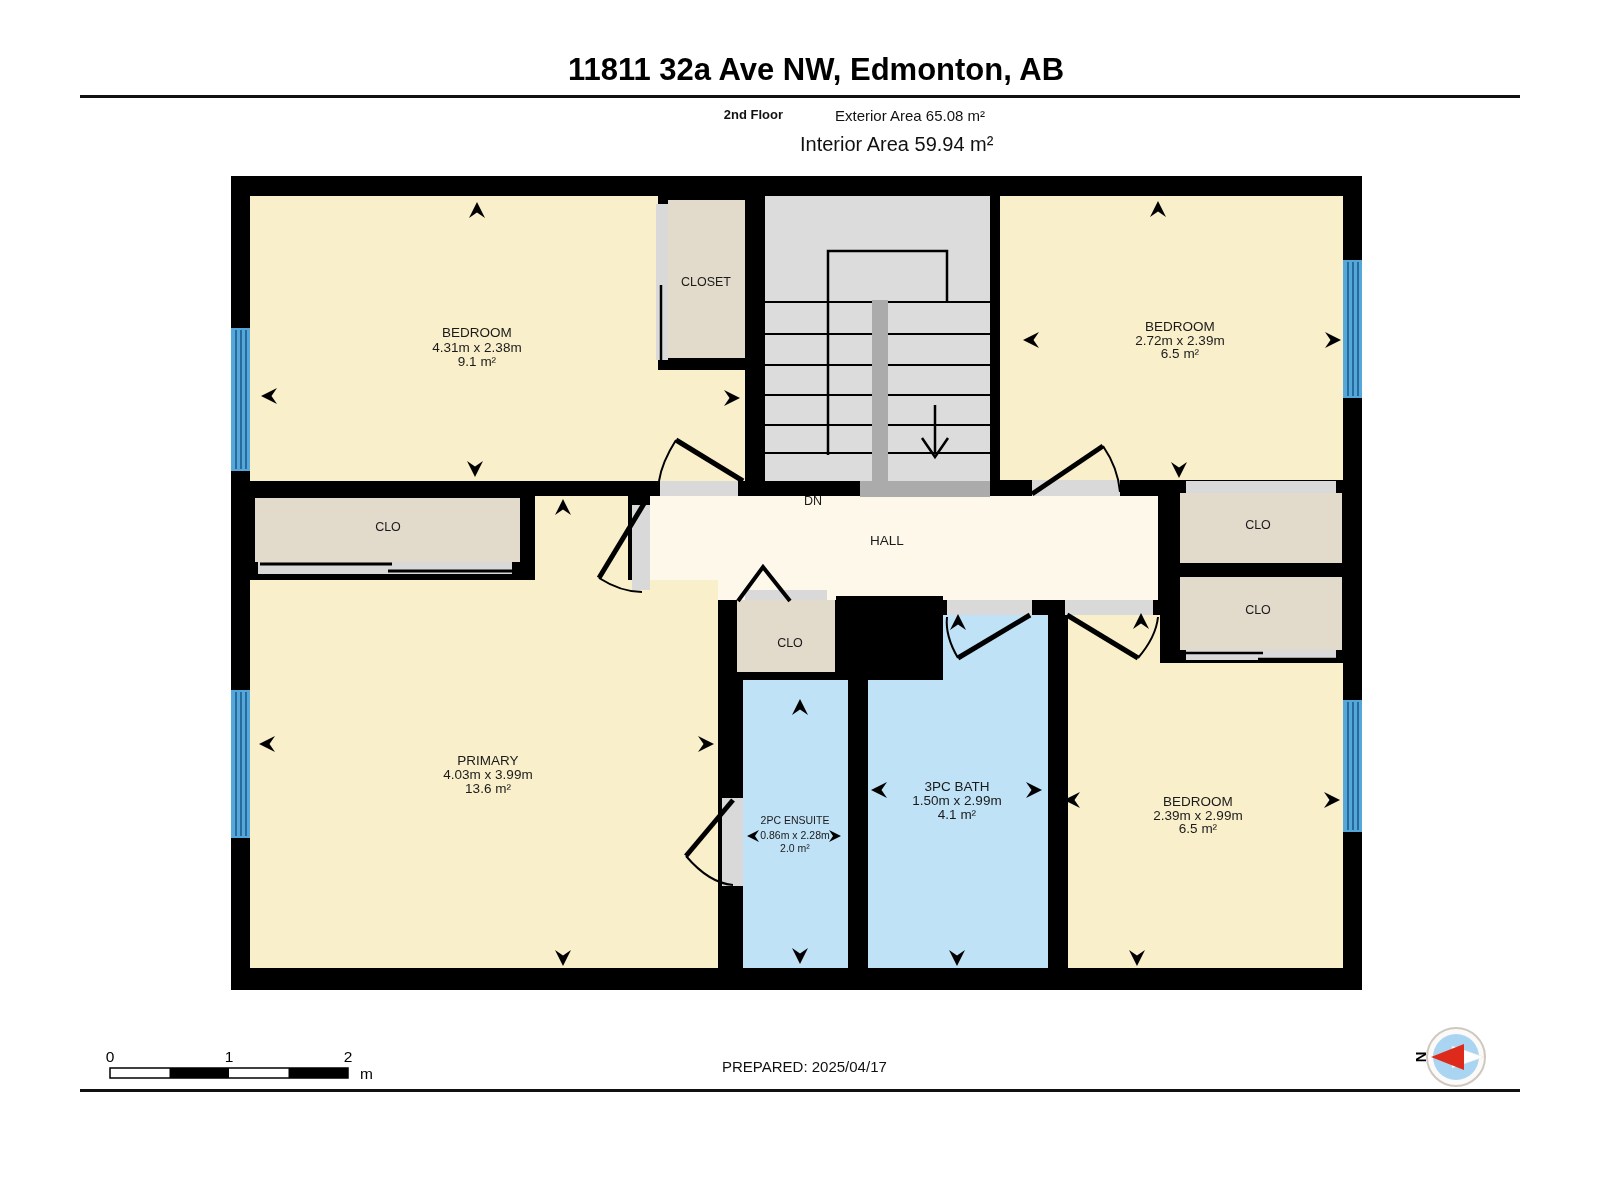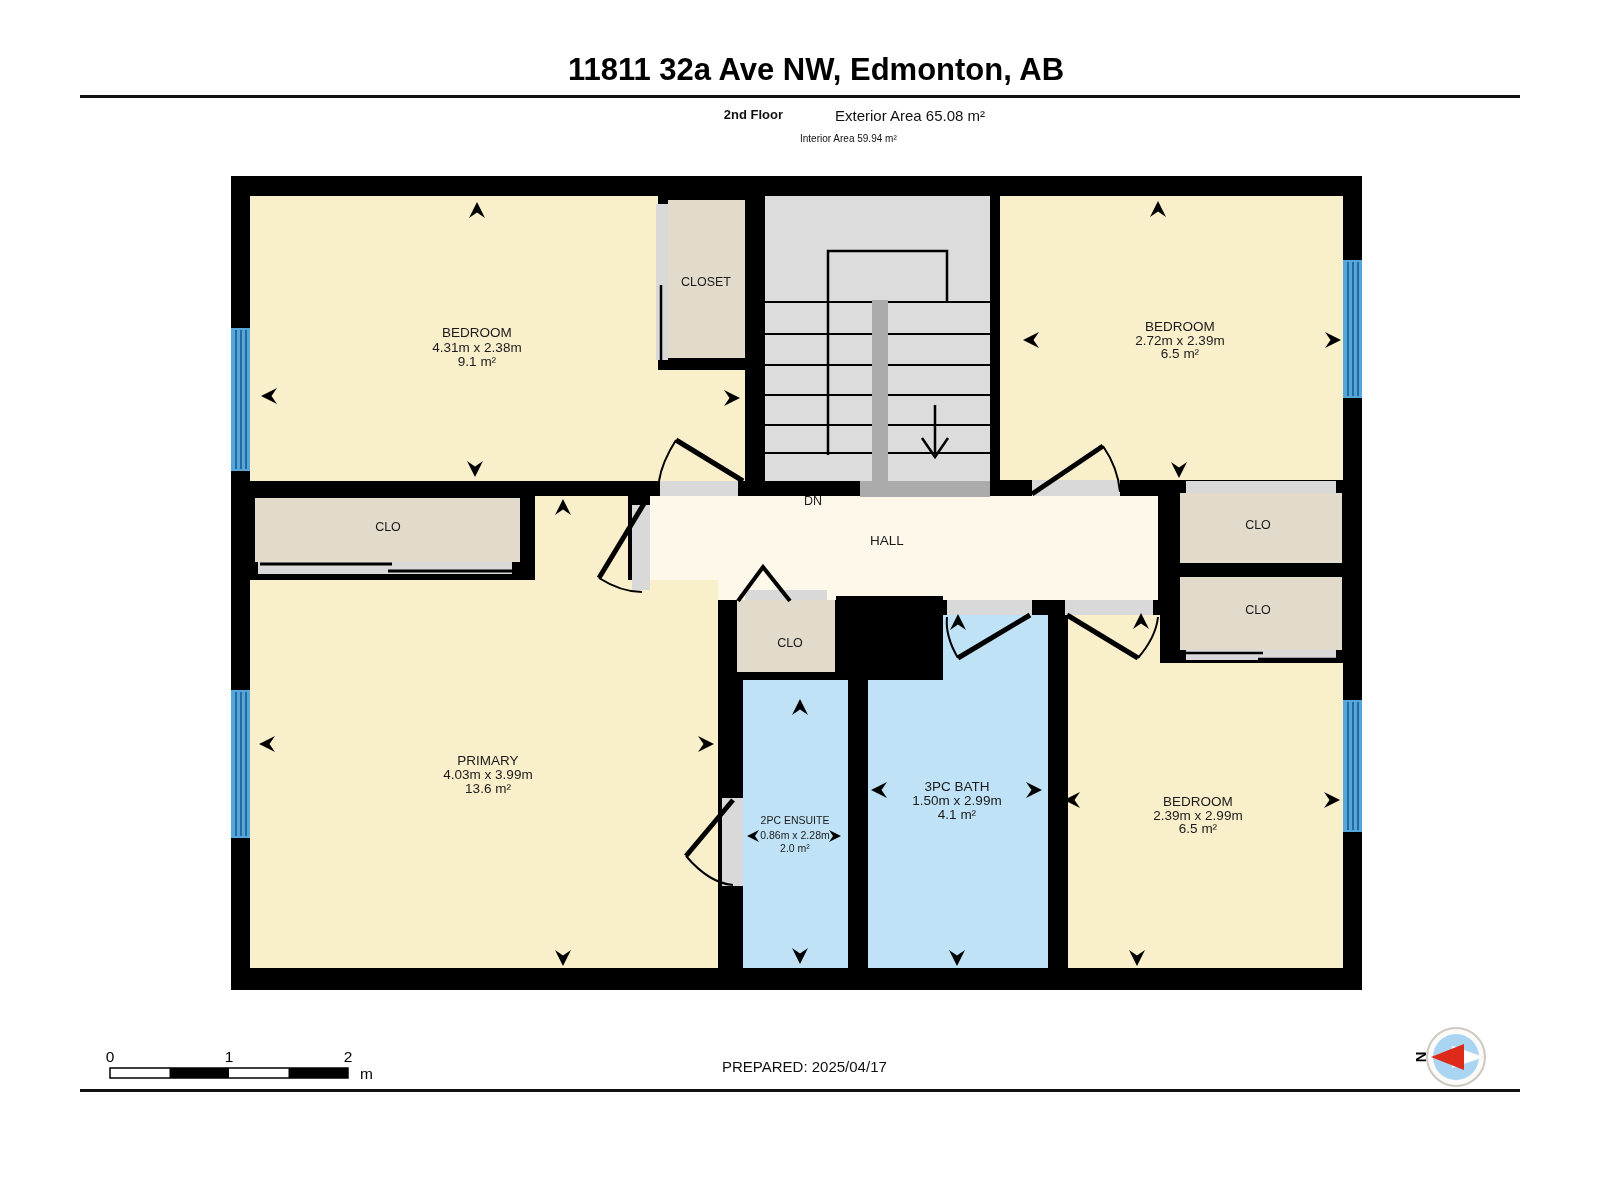--- a/index.html
+++ b/index.html
@@ -5,21 +5,21 @@
   html,body{margin:0;padding:0;background:#ffffff;}
   #page{position:relative;width:1600px;height:1200px;background:#ffffff;overflow:hidden;
         font-family:"Liberation Sans","DejaVu Sans",sans-serif;color:#111;}
   .abs{position:absolute;}
   #title{top:52px;left:16px;width:1600px;text-align:center;font-size:31px;font-weight:bold;color:#000;}
   .rule{background:#111;height:3px;width:1440px;left:80px;}
   #rule-top{top:95px;}
   #rule-bottom{top:1089px;}
   #floor-label{top:107px;left:560px;width:223px;text-align:right;font-size:13px;font-weight:bold;}
   #ext-area{top:107px;left:800px;font-size:15px;margin-left:35px;}
-  #int-area{top:133px;left:800px;font-size:10px;}
+  #int-area{top:133px;left:800px;font-size:20px;}
   #prepared{top:1058px;left:722px;font-size:15px;}
   #disclaimer{top:1096px;left:84px;font-size:13.5px;color:#151515;}
   svg text{font-family:"Liberation Sans","DejaVu Sans",sans-serif;fill:#1a1a1a;}
   .room-t{font-size:13.5px;}
   .clo-t{font-size:12.5px;}
   .sm-t{font-size:10.5px;}
   .scale-t{font-size:15.5px;fill:#000;}
   .n-t{font-size:15px;font-weight:bold;fill:#000;}
 </style>
 </head>

